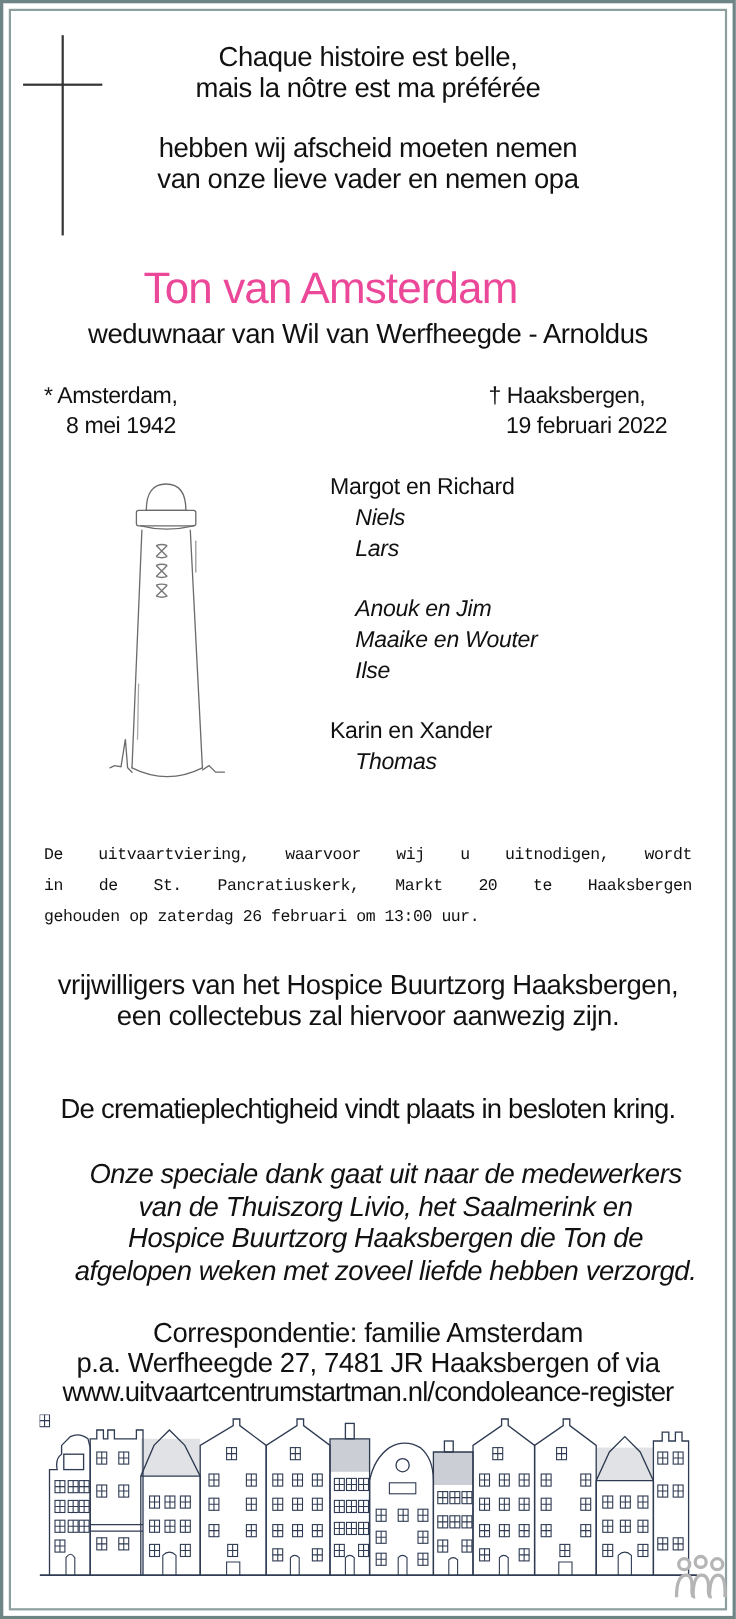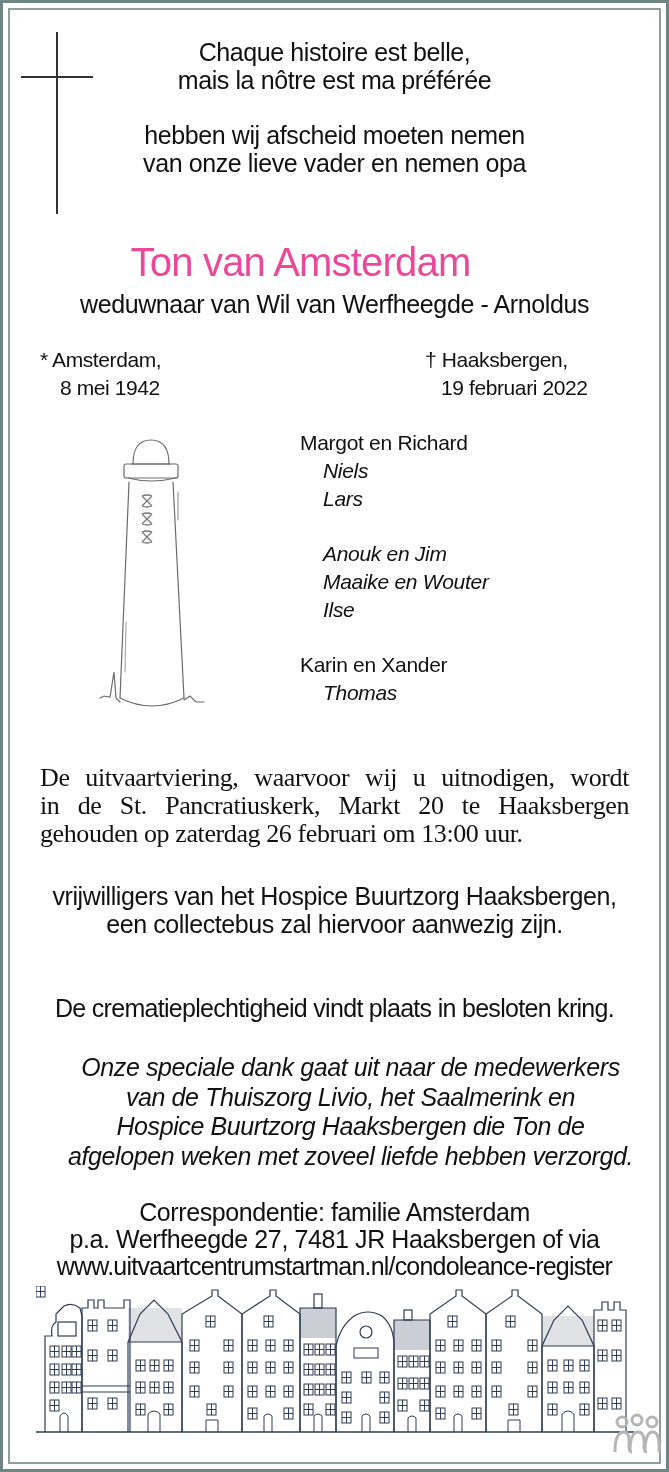--- a/index.html
+++ b/index.html
@@ -26,21 +26,21 @@
     position: absolute; left: 16px; width: 569px; top: 238px; text-align: center;
     font-family: "Liberation Sans", sans-serif; font-size: 40px; line-height: 48px;
     color: #ec4899; letter-spacing: -0.8px;
   }
   .dates { position: absolute; font-family: "Liberation Sans", sans-serif; font-size: 21px; line-height: 28px; color: #111; letter-spacing: -0.4px; white-space: nowrap; }
   .dates .ln { display: block; }
   .family { position: absolute; left: 300px; top: 429px; font-family: "Liberation Sans", sans-serif; font-size: 21px; line-height: 27.8px; color: #111; letter-spacing: -0.3px; }
   .family .group { margin-bottom: 27.8px; }
   .family .head { display: block; }
   .family .child { display: block; font-style: italic; padding-left: 23px; }
-  .justified { position: absolute; left: 40px; width: 589px; top: 764px; font-family: Liberation Serif, serif; font-size: 26px; line-height: 28px; color: #111; letter-spacing: -0.4px; }
+  .justified { position: absolute; left: 40px; width: 589px; top: 764px; font-family: Liberation Mono, monospace; font-size: 15px; line-height: 28px; color: #111; letter-spacing: -0.4px; }
   .justified .ln { display: block; text-align: justify; text-align-last: justify; }
   .justified .ln.last { text-align-last: left; }
   .bollard { position: absolute; left: 92px; top: 432px; width: 118px; height: 292px; }
   .houses { position: absolute; left: 36px; top: 1286px; width: 598px; height: 152px; }
   .watermark { position: absolute; left: 612px; top: 1412px; width: 50px; height: 44px; }
 </style>
 </head>
 <body>
 
 <div class="frame-outer"></div>
@@ -64,21 +64,21 @@
 <div class="name">Ton van Amsterdam</div>
 
 <div class="txt" style="top:290px;">
   <span class="ln">weduwnaar van Wil van Werfheegde - Arnoldus</span>
 </div>
 
 <div class="dates" style="left:40px; top:346px;">
   <span class="ln"><span>*</span> <span>Amsterdam,</span></span>
   <span class="ln" style="padding-left:20px;">8 mei 1942</span>
 </div>
-<div class="dates" style="left:425px; top:346px;">
+<div class="dates" style="left:444px; top:346px;">
   <span class="ln"><span>†</span> <span>Haaksbergen,</span></span>
   <span class="ln" style="padding-left:16px;">19 februari 2022</span>
 </div>
 
 <svg class="bollard" viewBox="0 0 118 292">
   <g fill="none" stroke="#6b6b6b" stroke-width="1.2" stroke-linecap="round">
     <path d="M41 32 Q41 8 59 8 Q77 8 77 32"></path>
     <path d="M40 32 L78 32"></path>
     <rect x="32" y="32" width="54" height="14" rx="2"></rect>
     <path d="M36 46 Q59 52 84 46"></path>

